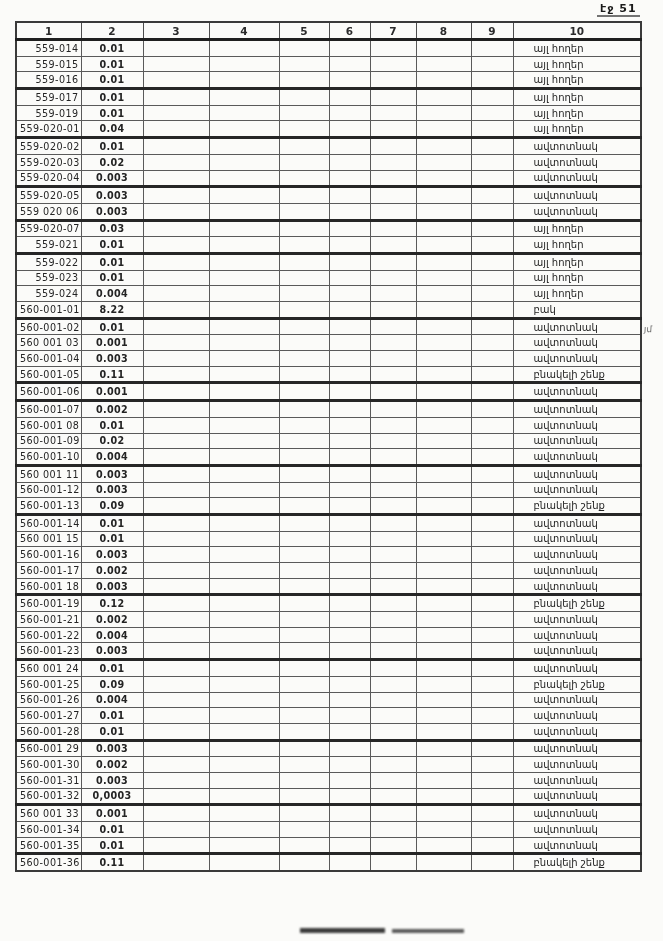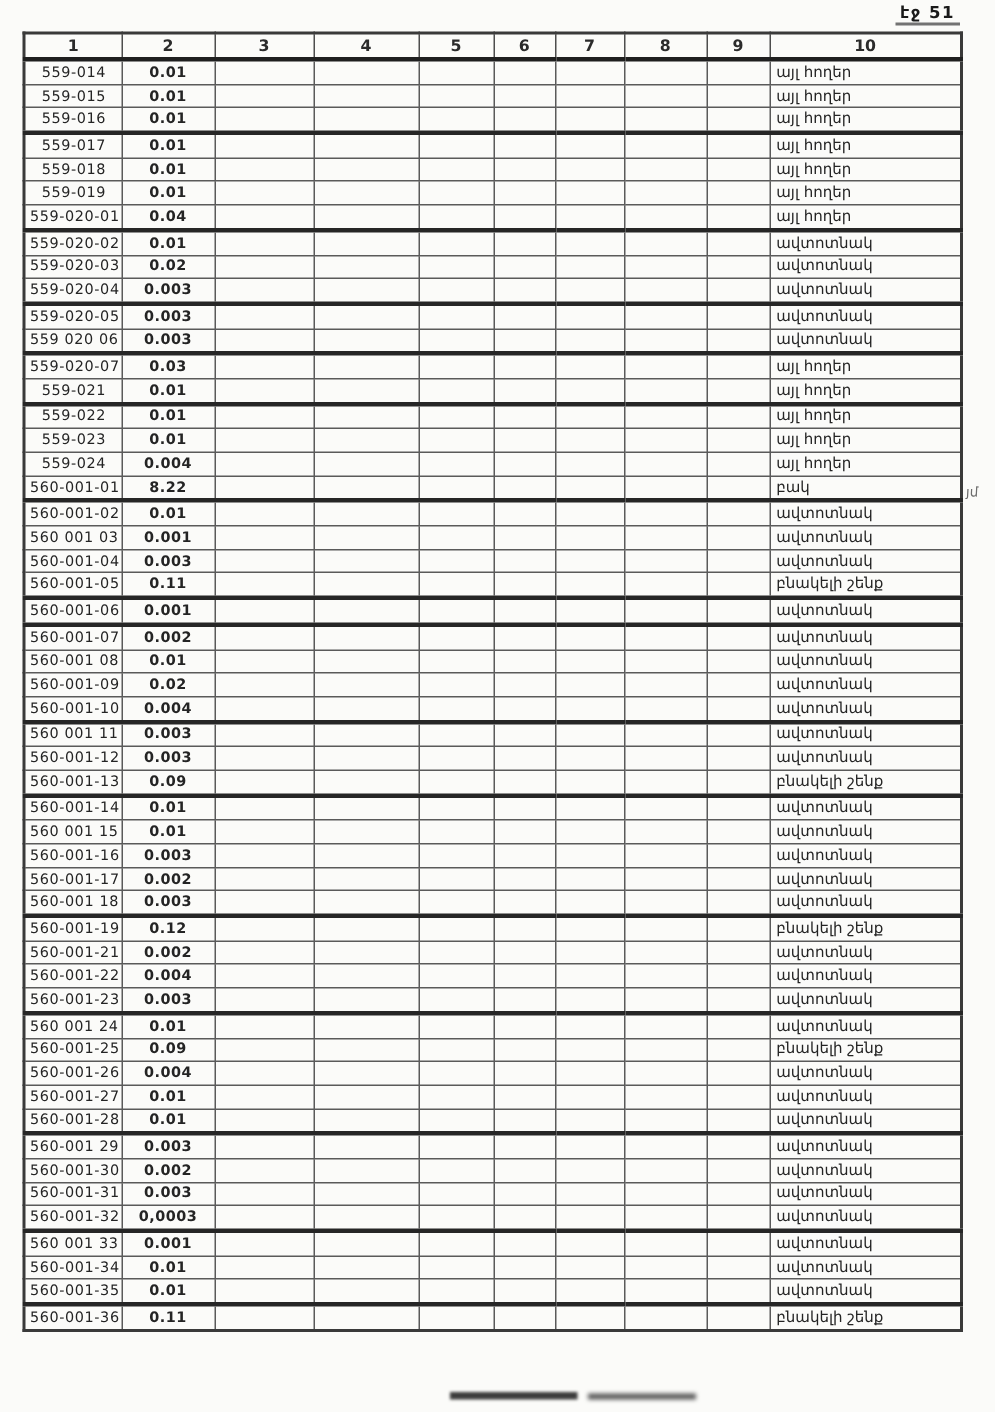--- a/index.html
+++ b/index.html
@@ -49,32 +49,32 @@
   .parcel-table td {
     border: 1px solid #5a5a5a;
     height: 14.7px;
     font-size: 9.6px;
     padding: 0 2px;
     overflow: hidden;
     white-space: nowrap;
     color: #242424;
   }
   td.code {
-    text-align: center;
+    text-align: right;
     padding-left: 3px;
     letter-spacing: 0.4px;
   }
   td.val {
     text-align: center;
     letter-spacing: 0.3px;
     font-weight: bold;
   }
   td.use {
     text-align: left;
-    padding-left: 4px;
+    padding-left: 20px;
     font-size: 10px;
     margin-left: 31px;
   }
   tr.heavy td {
     border-bottom: 3px solid #262626;
   }
   .side-note {
     position: absolute;
     left: 644px;
     top: 324px;
@@ -176,32 +176,20 @@
     <td class="empty"></td>
     <td class="empty"></td>
     <td class="empty"></td>
     <td class="empty"></td>
     <td class="empty"></td>
     <td class="empty"></td>
     <td class="empty"></td>
     <td class="use">այլ հողեր</td>
   </tr>
       <tr>
-    <td class="code">559-018</td>
-    <td class="val">0.01</td>
-    <td class="empty"></td>
-    <td class="empty"></td>
-    <td class="empty"></td>
-    <td class="empty"></td>
-    <td class="empty"></td>
-    <td class="empty"></td>
-    <td class="empty"></td>
-    <td class="use">այլ հողեր</td>
-  </tr>
-      <tr>
     <td class="code">559-019</td>
     <td class="val">0.01</td>
     <td class="empty"></td>
     <td class="empty"></td>
     <td class="empty"></td>
     <td class="empty"></td>
     <td class="empty"></td>
     <td class="empty"></td>
     <td class="empty"></td>
     <td class="use">այլ հողեր</td>

